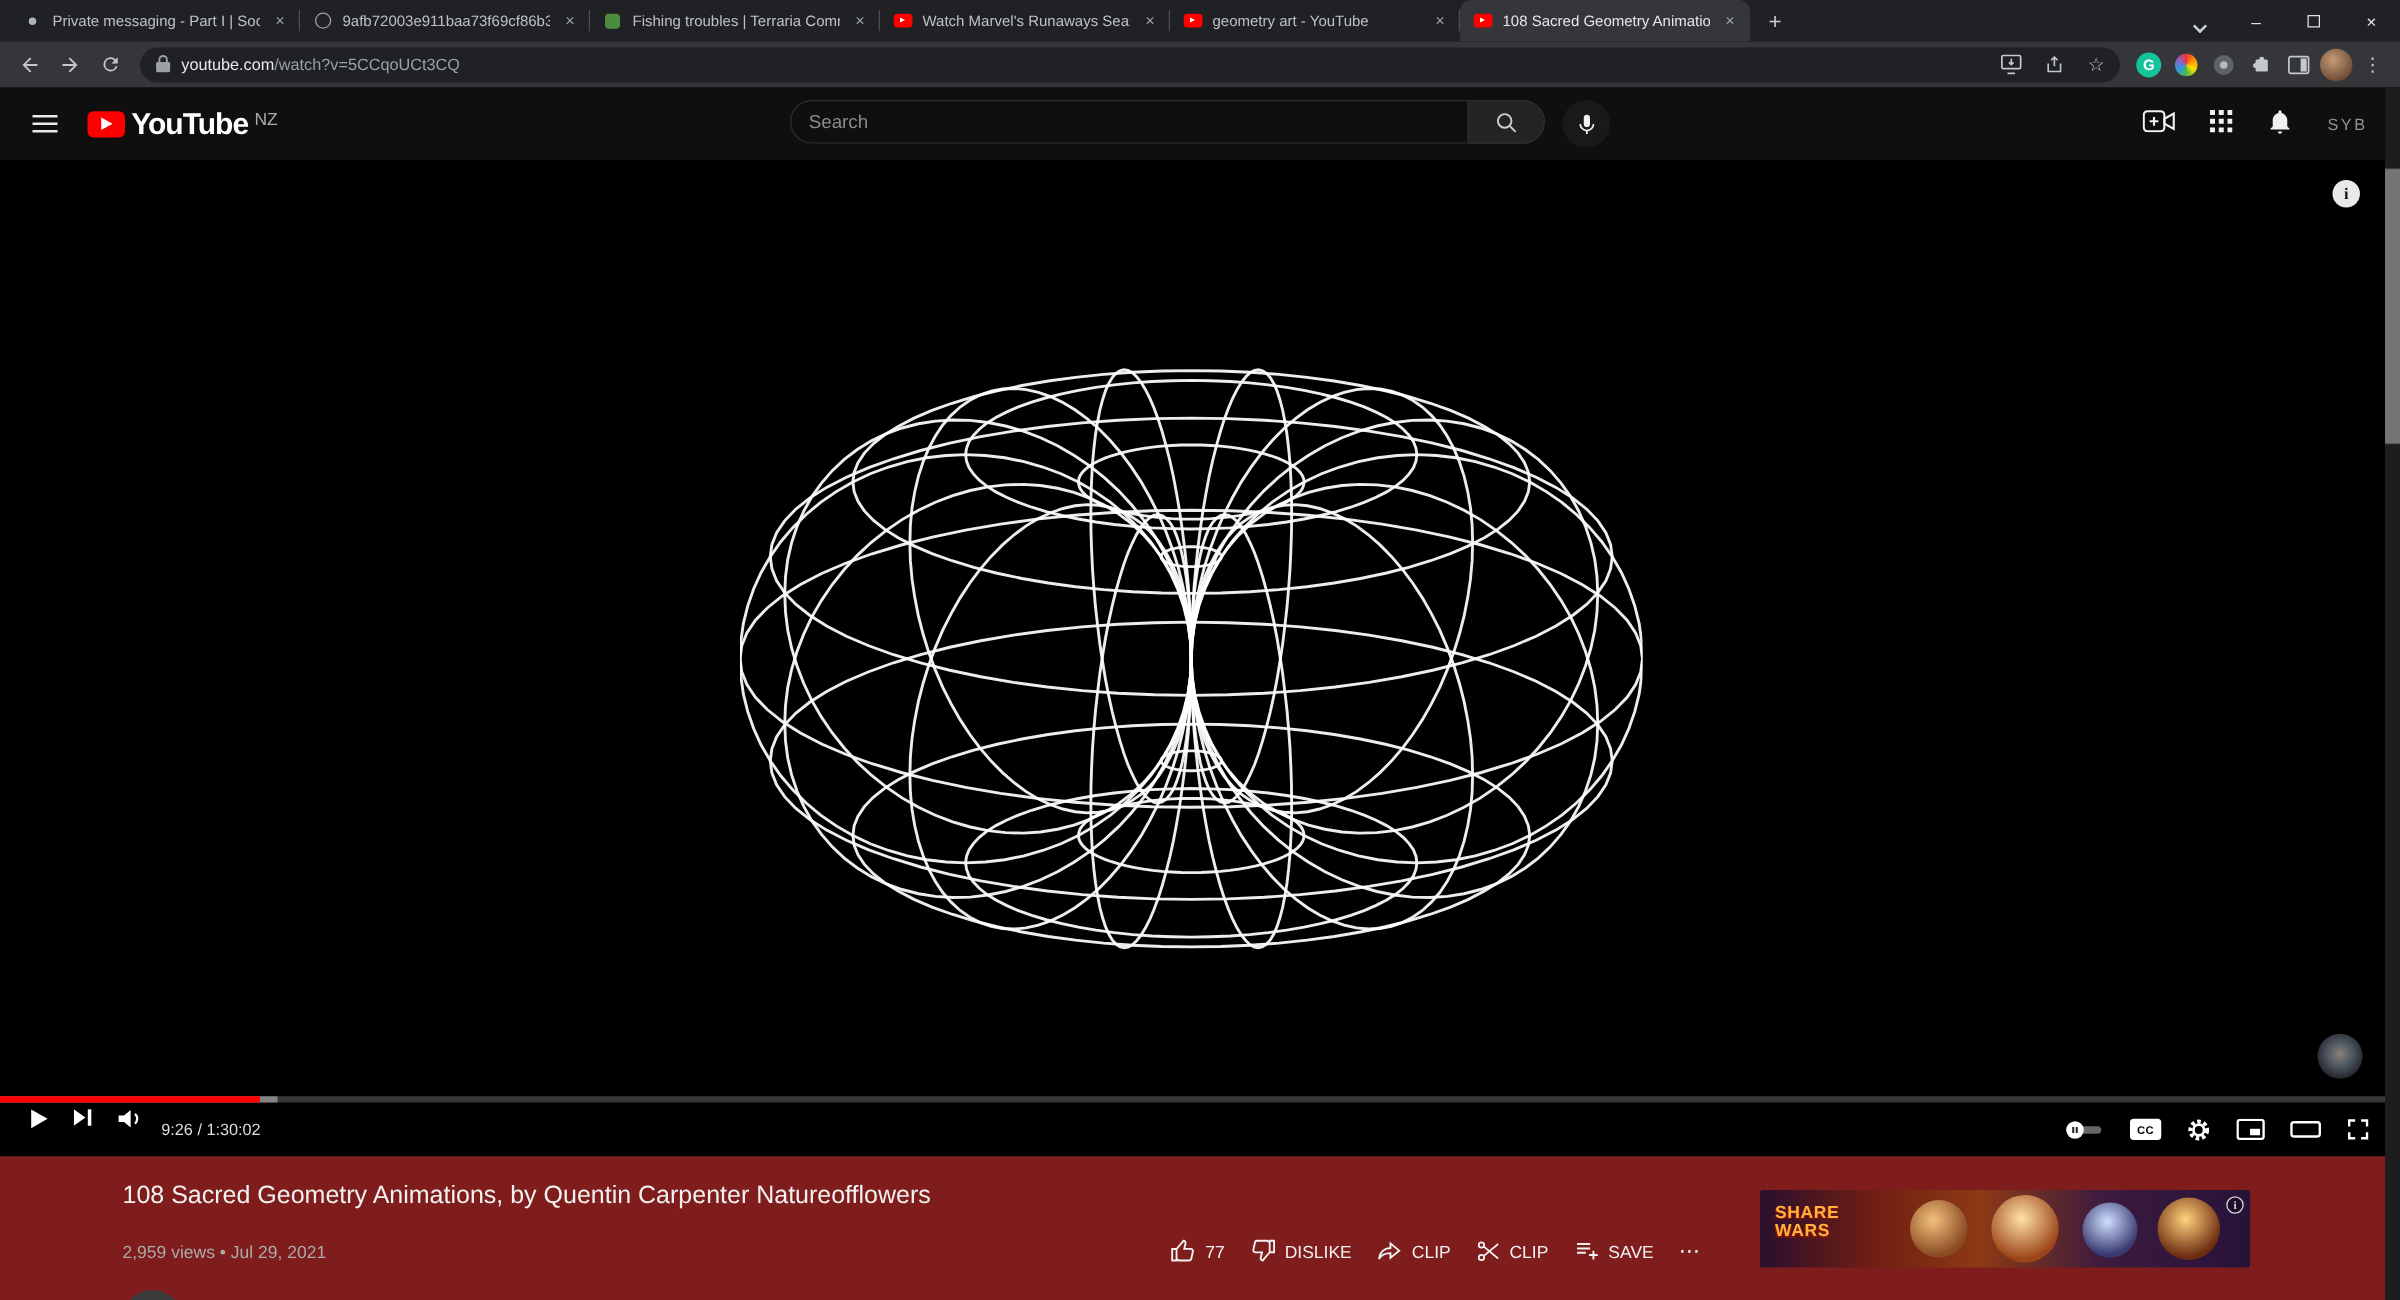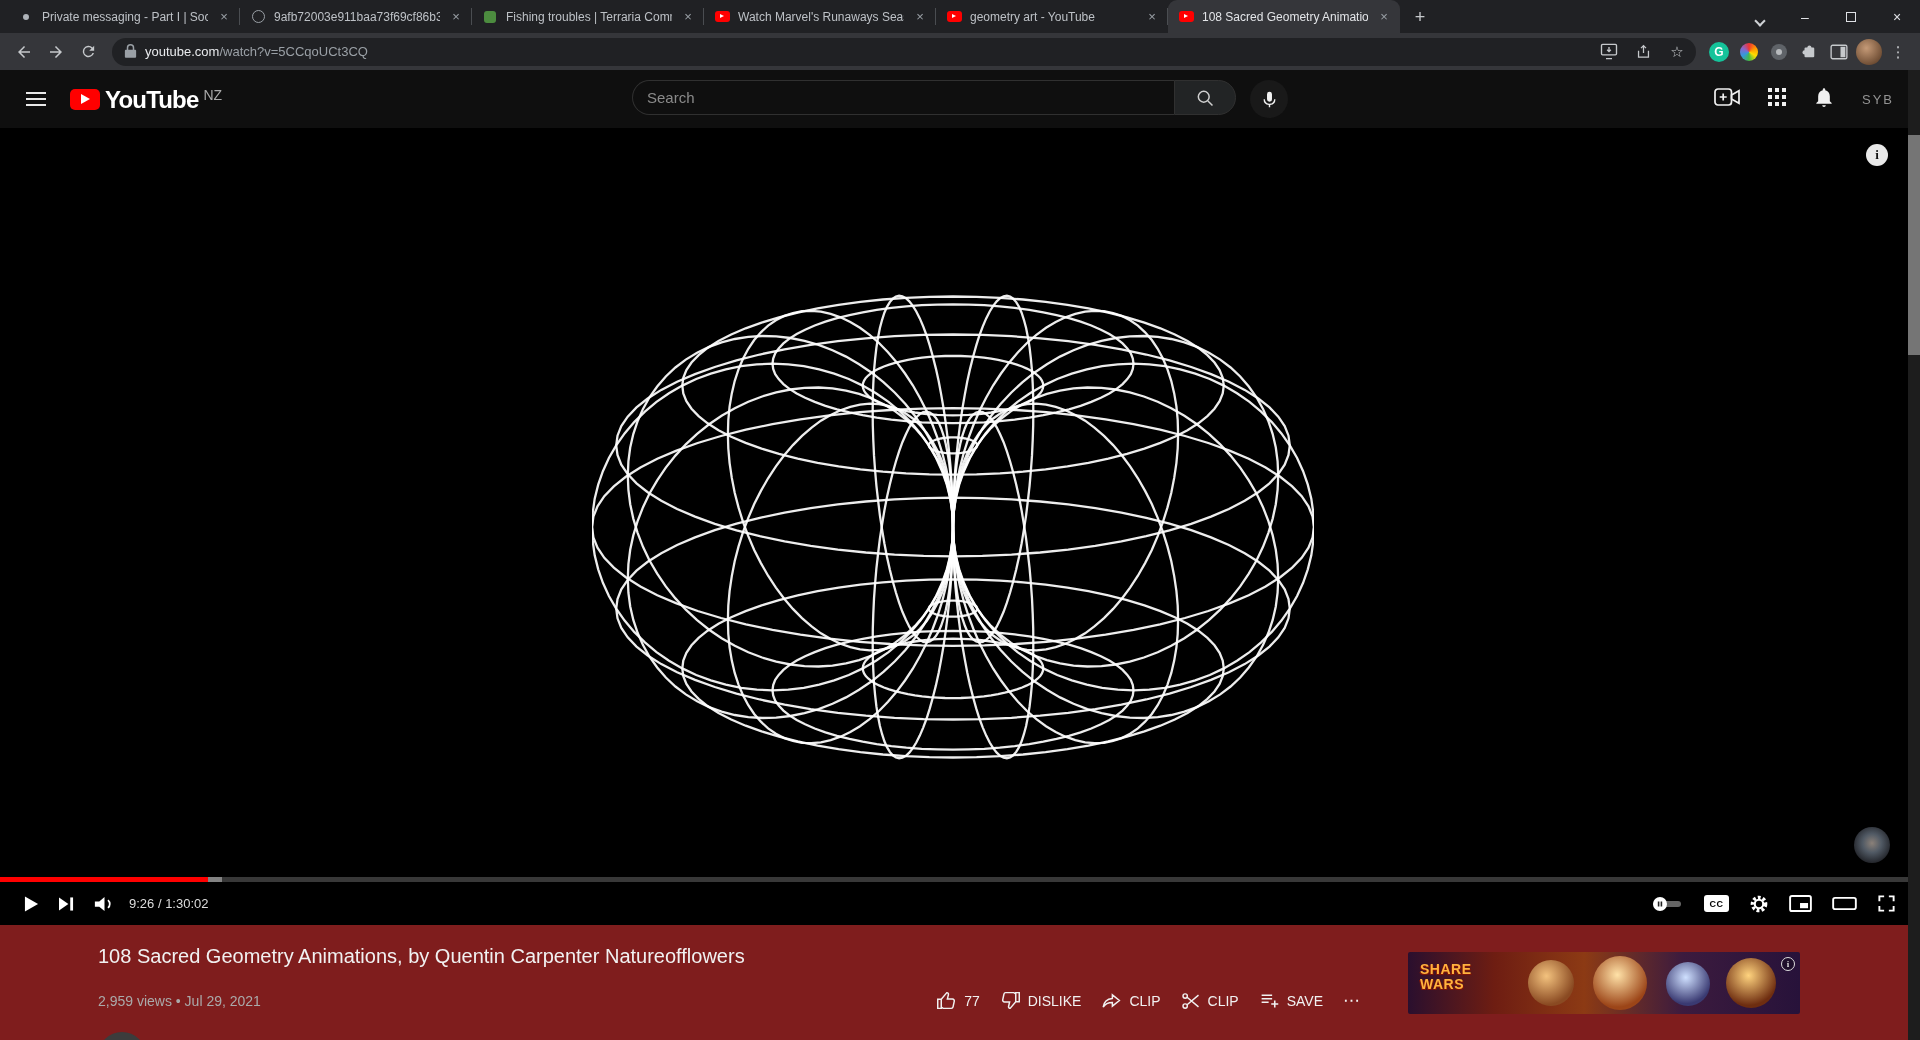--- a/index.html
+++ b/index.html
@@ -79,21 +79,21 @@
                background:#e9e9e9; color:#111; font-size:13px; font-weight:bold; font-family:"Liberation Serif",serif;
                display:flex; align-items:center; justify-content:center; }
   .watermark { position:absolute; right:30px; bottom:62px; width:36px; height:36px; border-radius:50%;
                background:radial-gradient(circle at 50% 45%, #9a8f86 0%, #5a6470 35%, #2c2f36 70%, #17181b 100%);
                opacity:.9; }
   .player-bottom { position:absolute; left:0; right:0; bottom:0; }
   .progress { height:5px; background:rgba(255,255,255,.22); position:relative; }
   .buffered { position:absolute; left:0; top:0; bottom:0; width:222px; background:rgba(255,255,255,.38); }
   .played { position:absolute; left:0; top:0; bottom:0; width:208px; background:#f00; }
   .controls { height:43px; display:flex; align-items:center; padding:0 14px; }
-  .ctl { height:100%; display:flex; align-items:center; justify-content:center; padding:4px 10px; flex:none; }
+  .ctl { height:100%; display:flex; align-items:flex-start; justify-content:center; padding:4px 10px; flex:none; }
   .time { color:#ddd; font-size:13px; margin-left:4px; white-space:nowrap; }
   .ctl-right { margin-left:auto; display:flex; align-items:center; }
   .ccbox { width:25px; height:17px; background:#fff; border-radius:3px; color:#000; font-size:9px; font-weight:bold;
            display:flex; align-items:center; justify-content:center; letter-spacing:.5px; }
 
   
   .below { position:relative; height:116px; background:#7f1d1d; padding:20px 0 0 98px; overflow:hidden; }
   .vtitle { color:#f1f1f1; font-size:20px; font-weight:500; margin-bottom:14px; }
   .meta-row { display:flex; align-items:center; width:1274px; }
   .views { color:#aaa; font-size:14px; }

